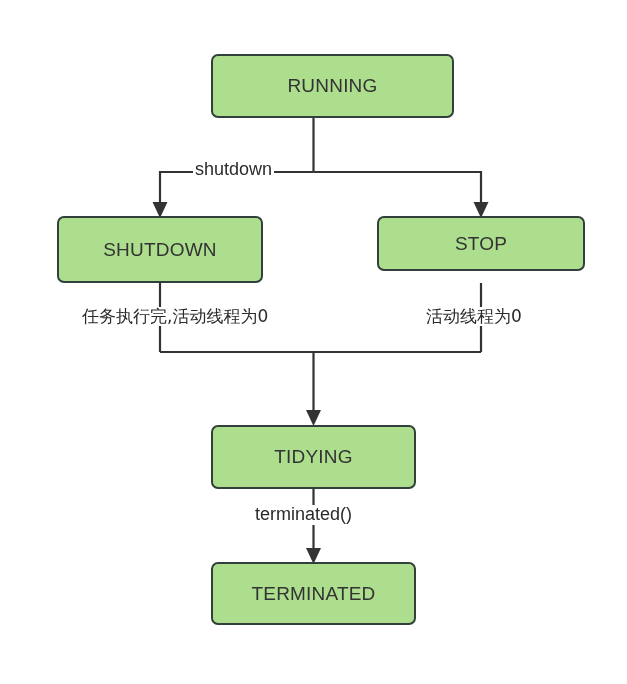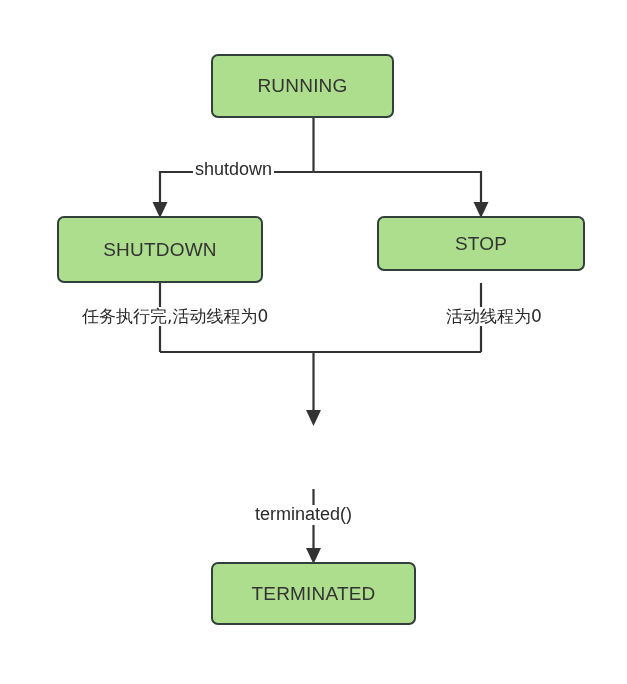--- a/index.html
+++ b/index.html
@@ -76,39 +76,42 @@
 
     <path d="M 481 283 L 481 352" stroke="#333333" stroke-width="2.2" fill="none"></path>
 
     <path d="M 160 352 L 481 352" stroke="#333333" stroke-width="2.2" fill="none"></path>
 
     <path d="M 313.5 352 L 313.5 418" stroke="#333333" stroke-width="2.2" fill="none" marker-end="url(#arrowhead)"></path>
 
     <path d="M 313.5 489 L 313.5 556" stroke="#333333" stroke-width="2.2" fill="none" marker-end="url(#arrowhead)"></path>
   </svg>
 
-  <div class="node-box" style="left:211px; top:54px; width:183px; height:64px;">
+  <div class="node-box" style="left:211px; top:54px; width:243px; height:64px;">
     <span>RUNNING</span>
   </div>
 
   <div class="node-box" style="left:57px; top:216px; width:206px; height:67px;">
     <span>SHUTDOWN</span>
   </div>
 
   <div class="node-box" style="left:377px; top:216px; width:208px; height:55px;">
     <span>STOP</span>
   </div>
 
+  <div class="node-box" style="left:211px; top:425px; width:205px; height:64px;">
+    <span>TIDYING</span>
+  </div>
 
   <div class="node-box" style="left:211px; top:562px; width:205px; height:63px;">
     <span>TERMINATED</span>
   </div>
 
   <div class="edge-label" style="left:193px; top:160px;">shutdown</div>
 
 
   <div class="edge-label cjk" style="left:52px; top:307px;margin-left:28px;">任务执行完,活动线程为0</div>
 
-  <div class="edge-label cjk" style="left:424px; top:307px;margin-left:20px;">活动线程为0</div>
+  <div class="edge-label cjk" style="left:424px; top:307px;">活动线程为0</div>
 
   <div class="edge-label" style="left:253px; top:505px;">terminated()</div>
 
 </div>
 
 </body></html>

